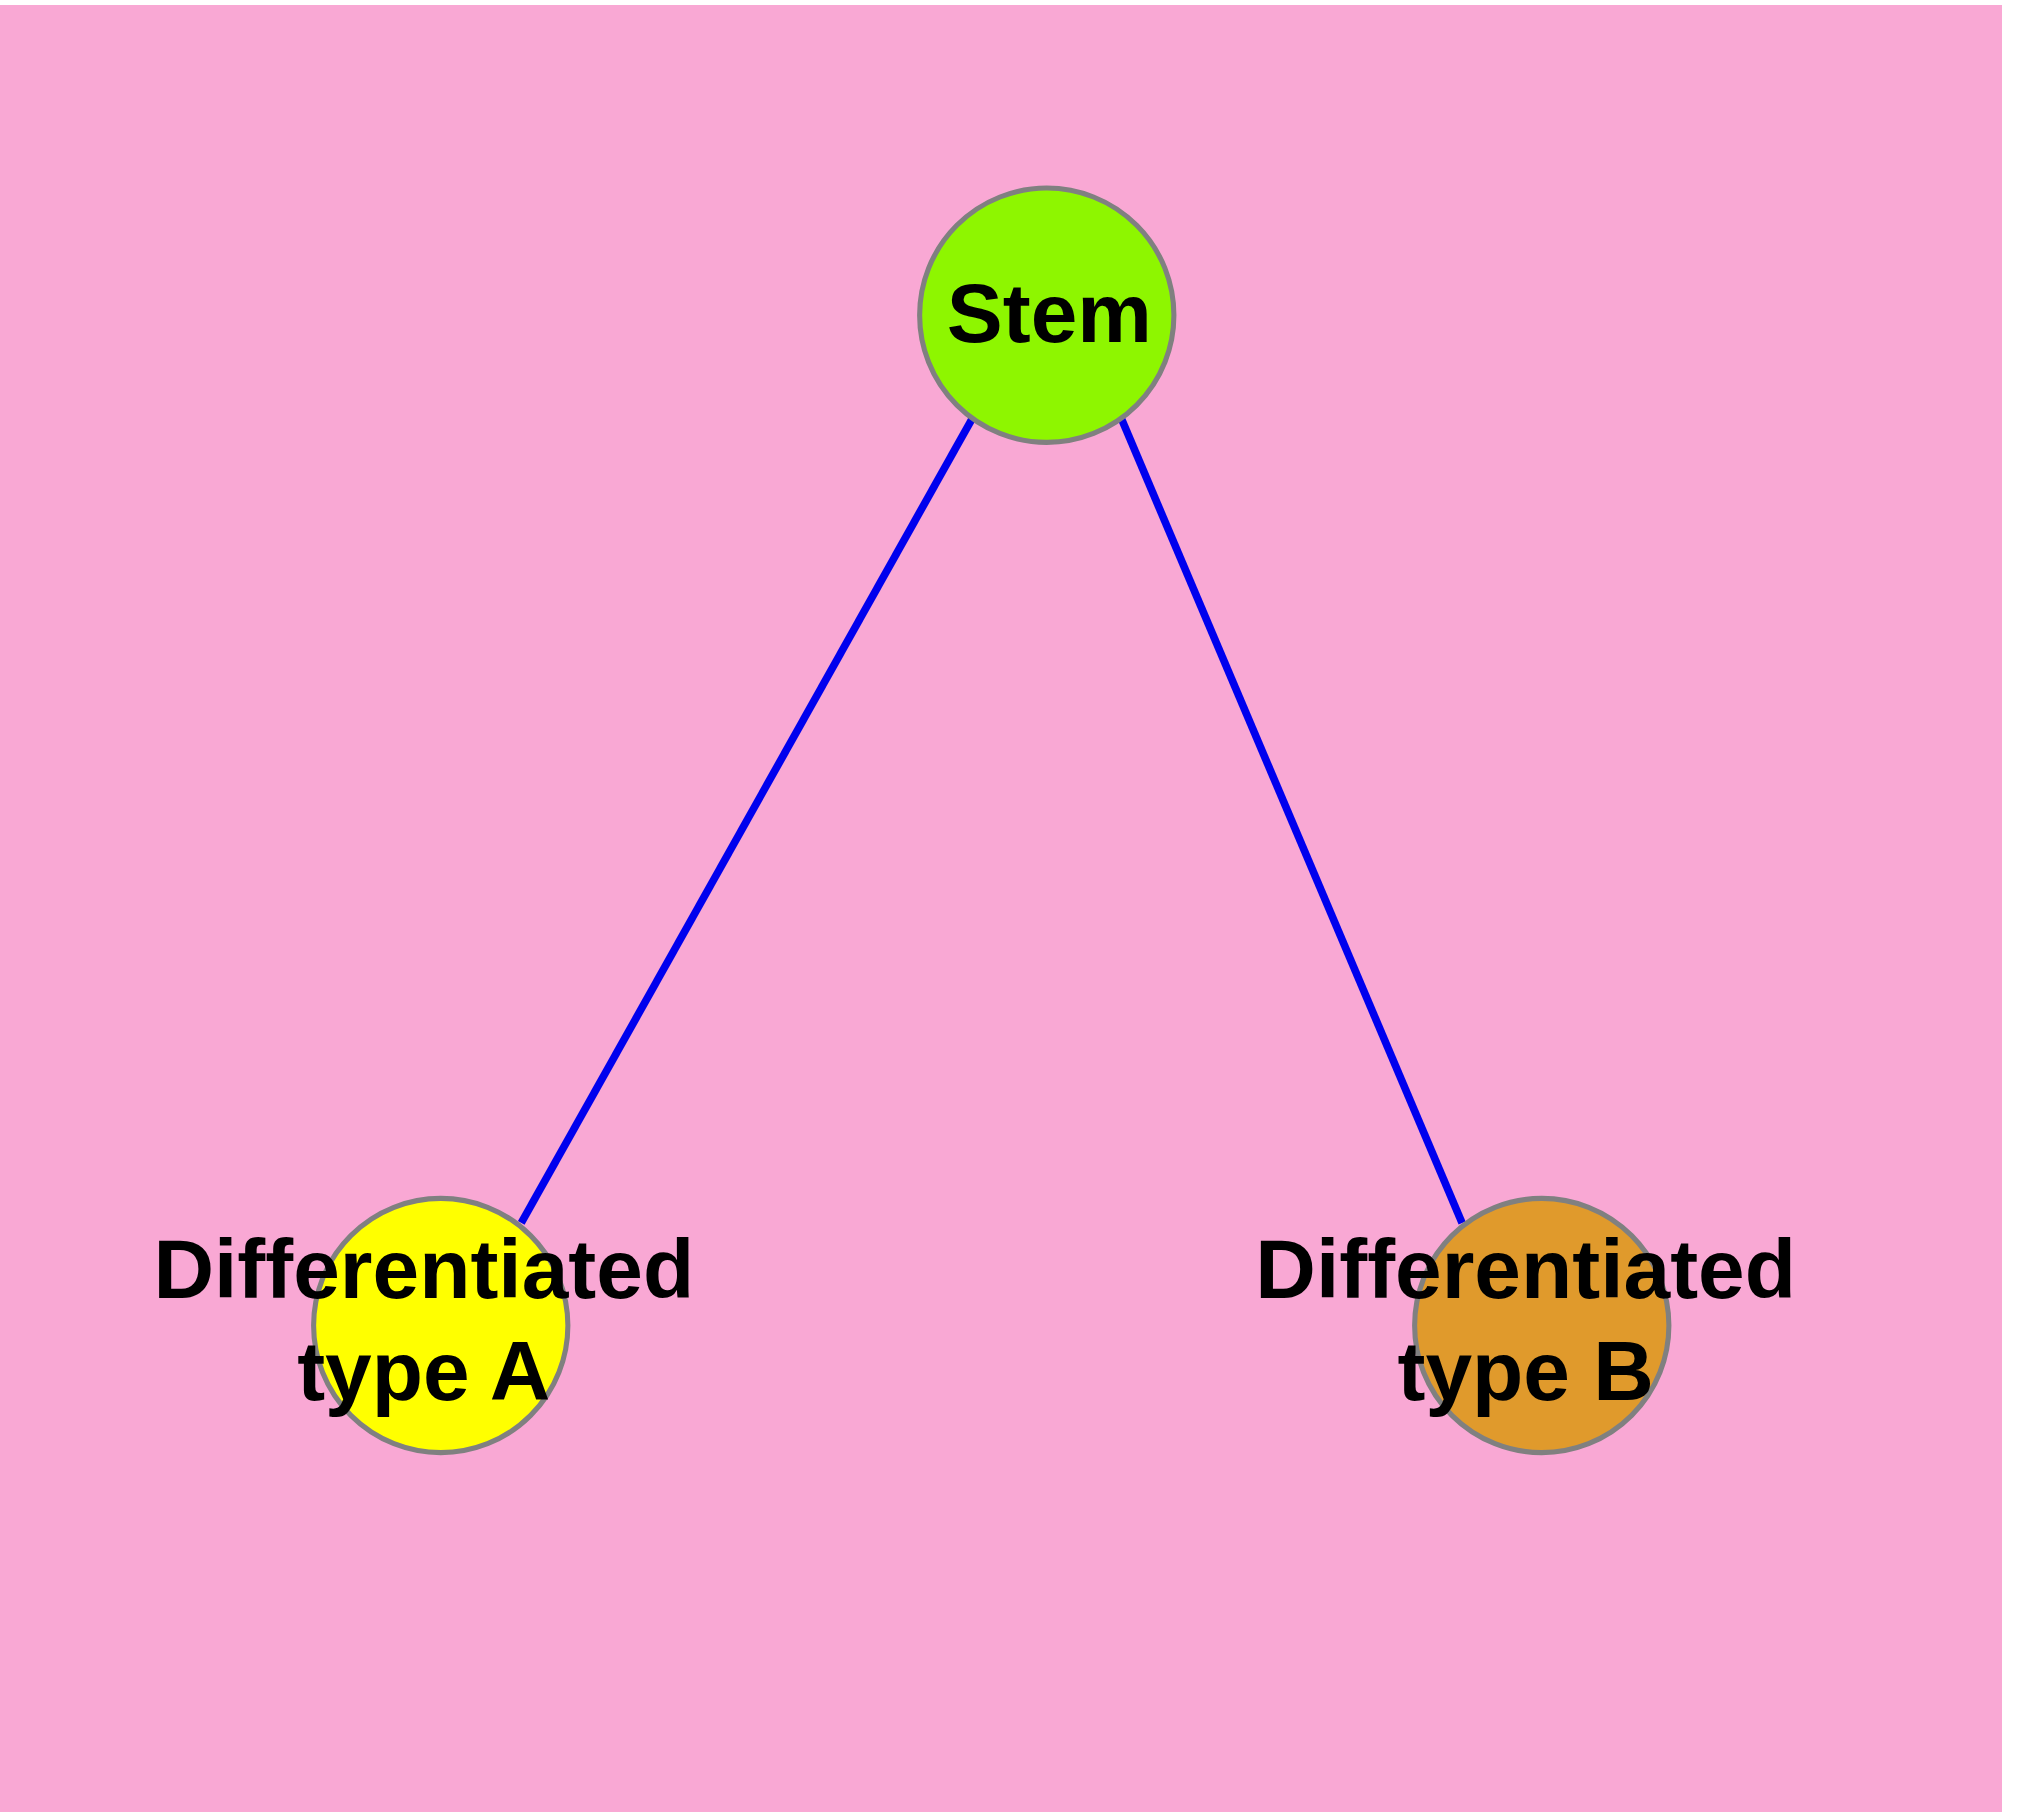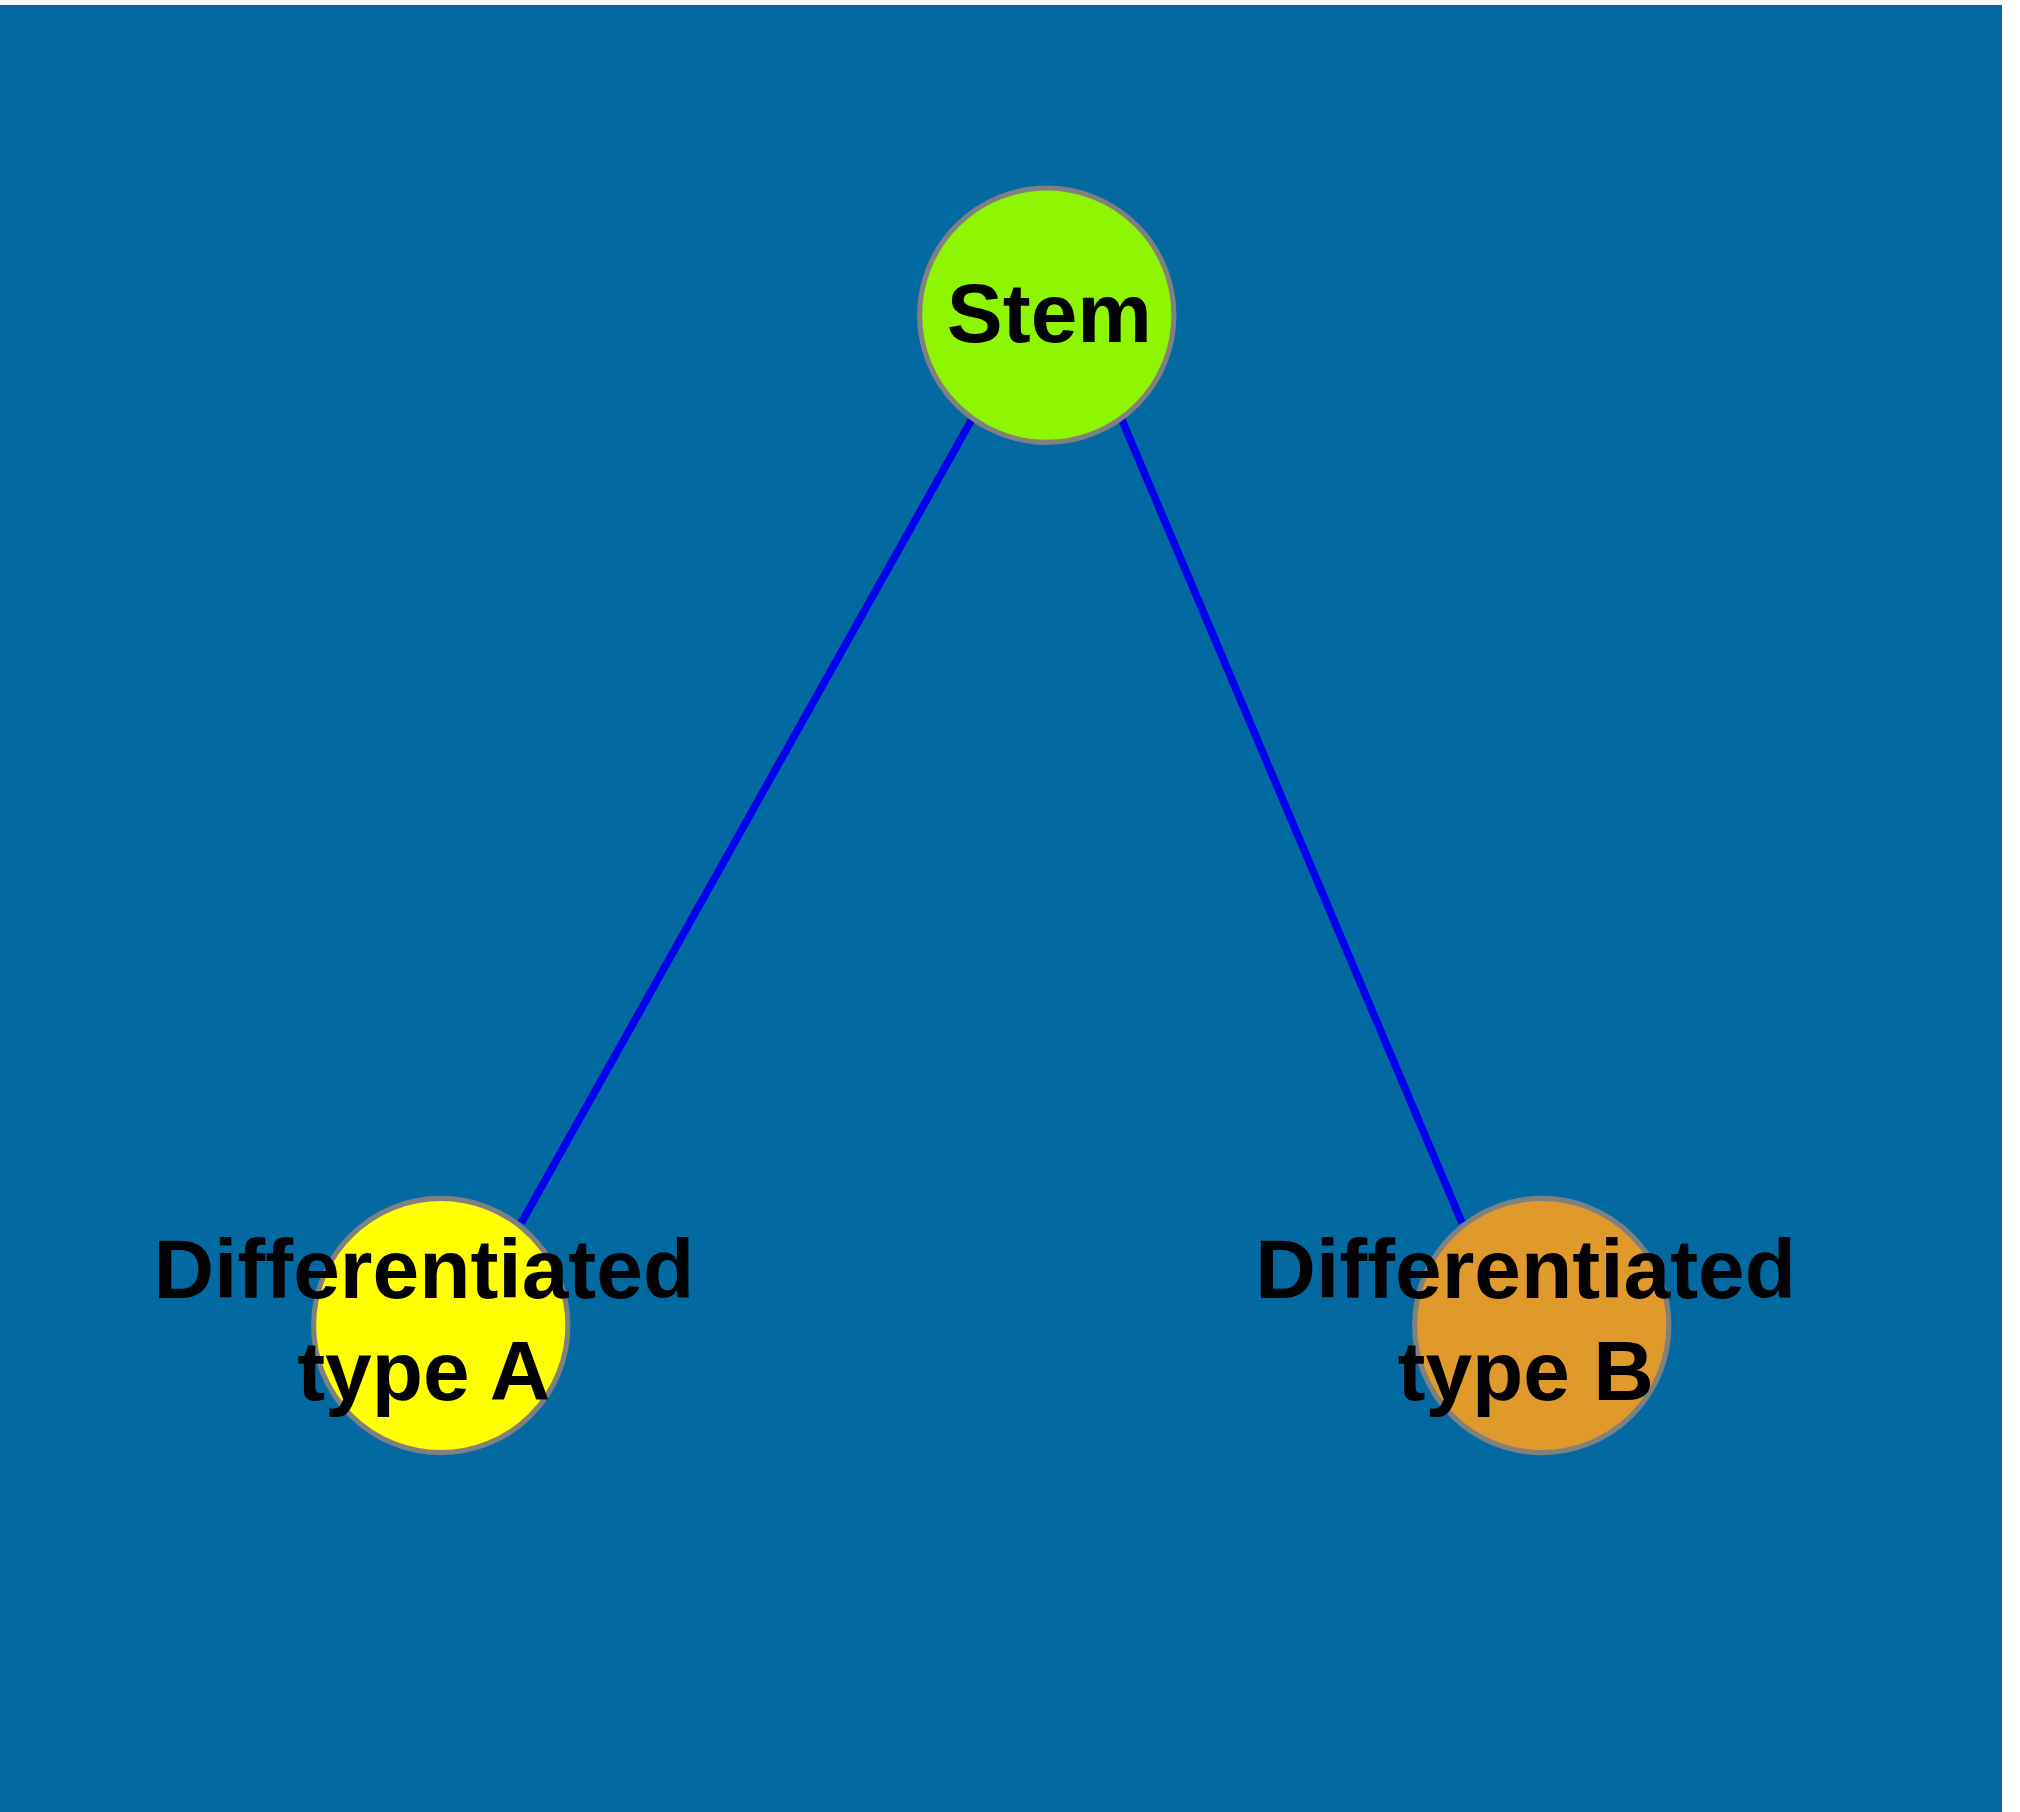--- a/index.html
+++ b/index.html
@@ -15,21 +15,21 @@
     background: #ffffff;
     overflow: hidden;
     font-family: "Liberation Sans", "DejaVu Sans", sans-serif;
   }
   #plot-area {
     position: absolute;
     left: 0px;
     top: 5.1px;
     width: 2002px;
     height: 1807px;
-    background: #0369a1;
+    background: #f9a8d4;
   }
   #graph-svg {
     position: absolute;
     left: 0;
     top: 0;
     width: 100%;
     height: 100%;
     display: block;
   }
   .node-circle {

